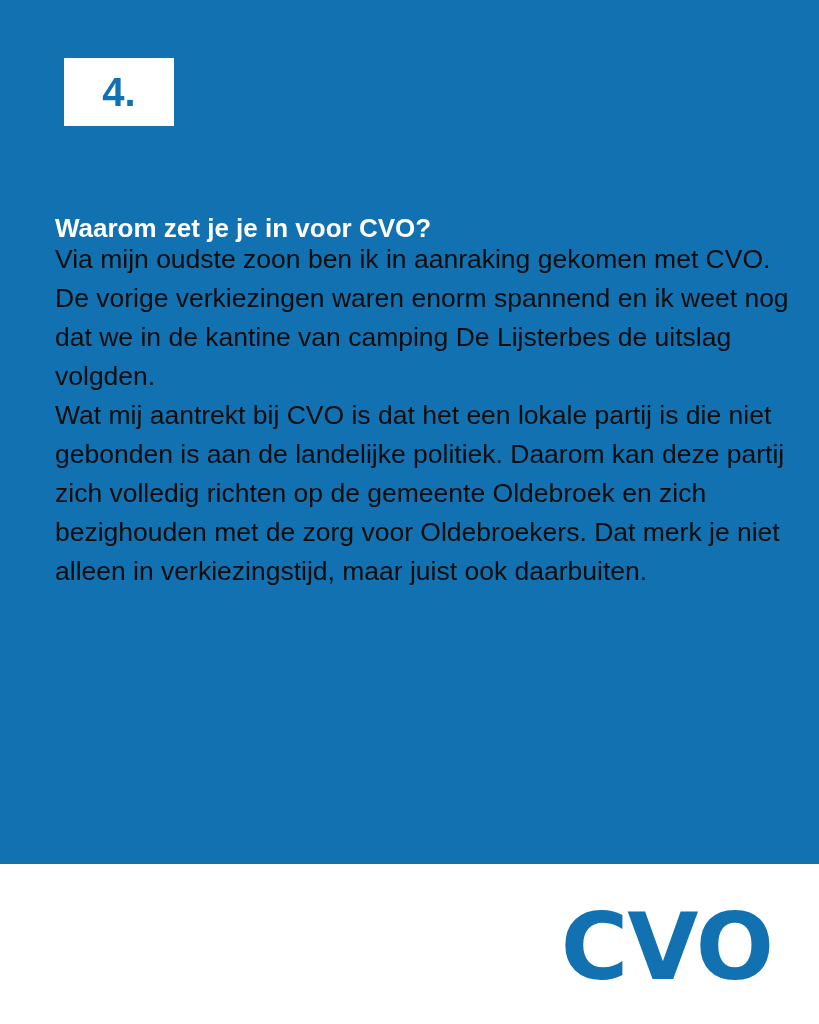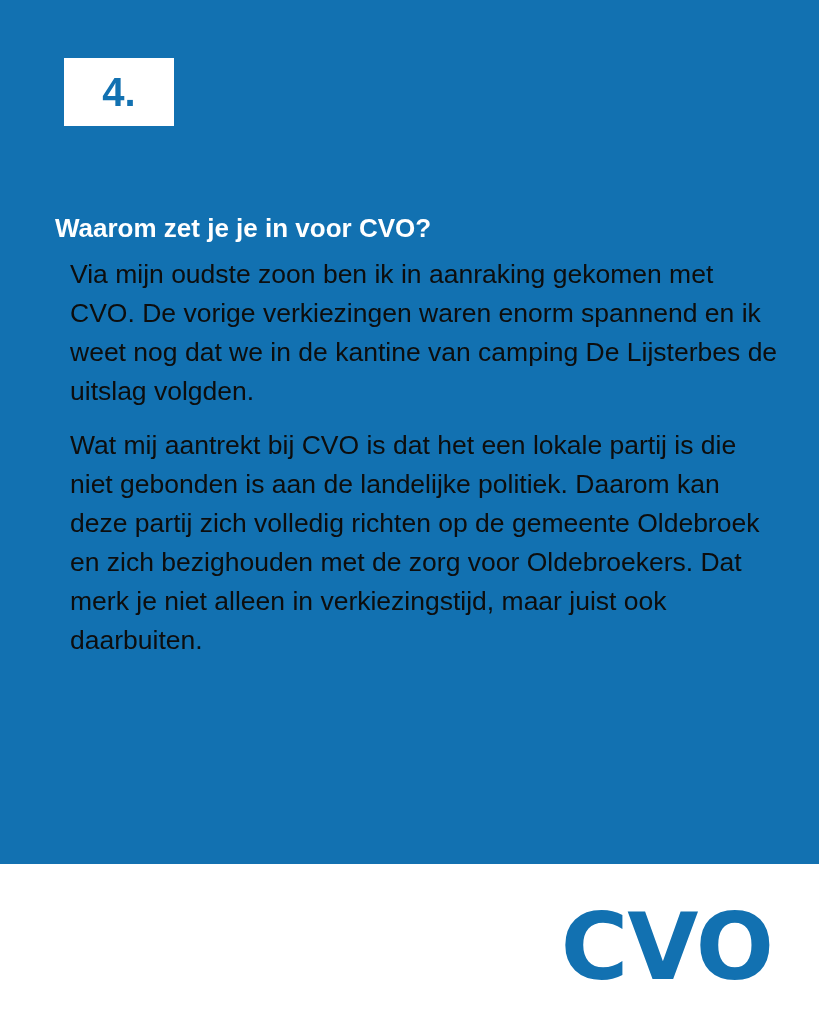--- a/index.html
+++ b/index.html
@@ -61,21 +61,21 @@
     position: absolute;
     left: 55px;
     top: 240px;
     width: 742px;
     color: #0d0d0d;
     font-size: 26.5px;
     line-height: 39px;
     font-weight: 400;
   }
   .body-text p {
-    margin: 15px;
+    margin: 0;
   }
   .footer {
     position: absolute;
     left: 0;
     top: 864px;
     width: 819px;
     height: 160px;
     background: #ffffff;
   }
   .logo {

